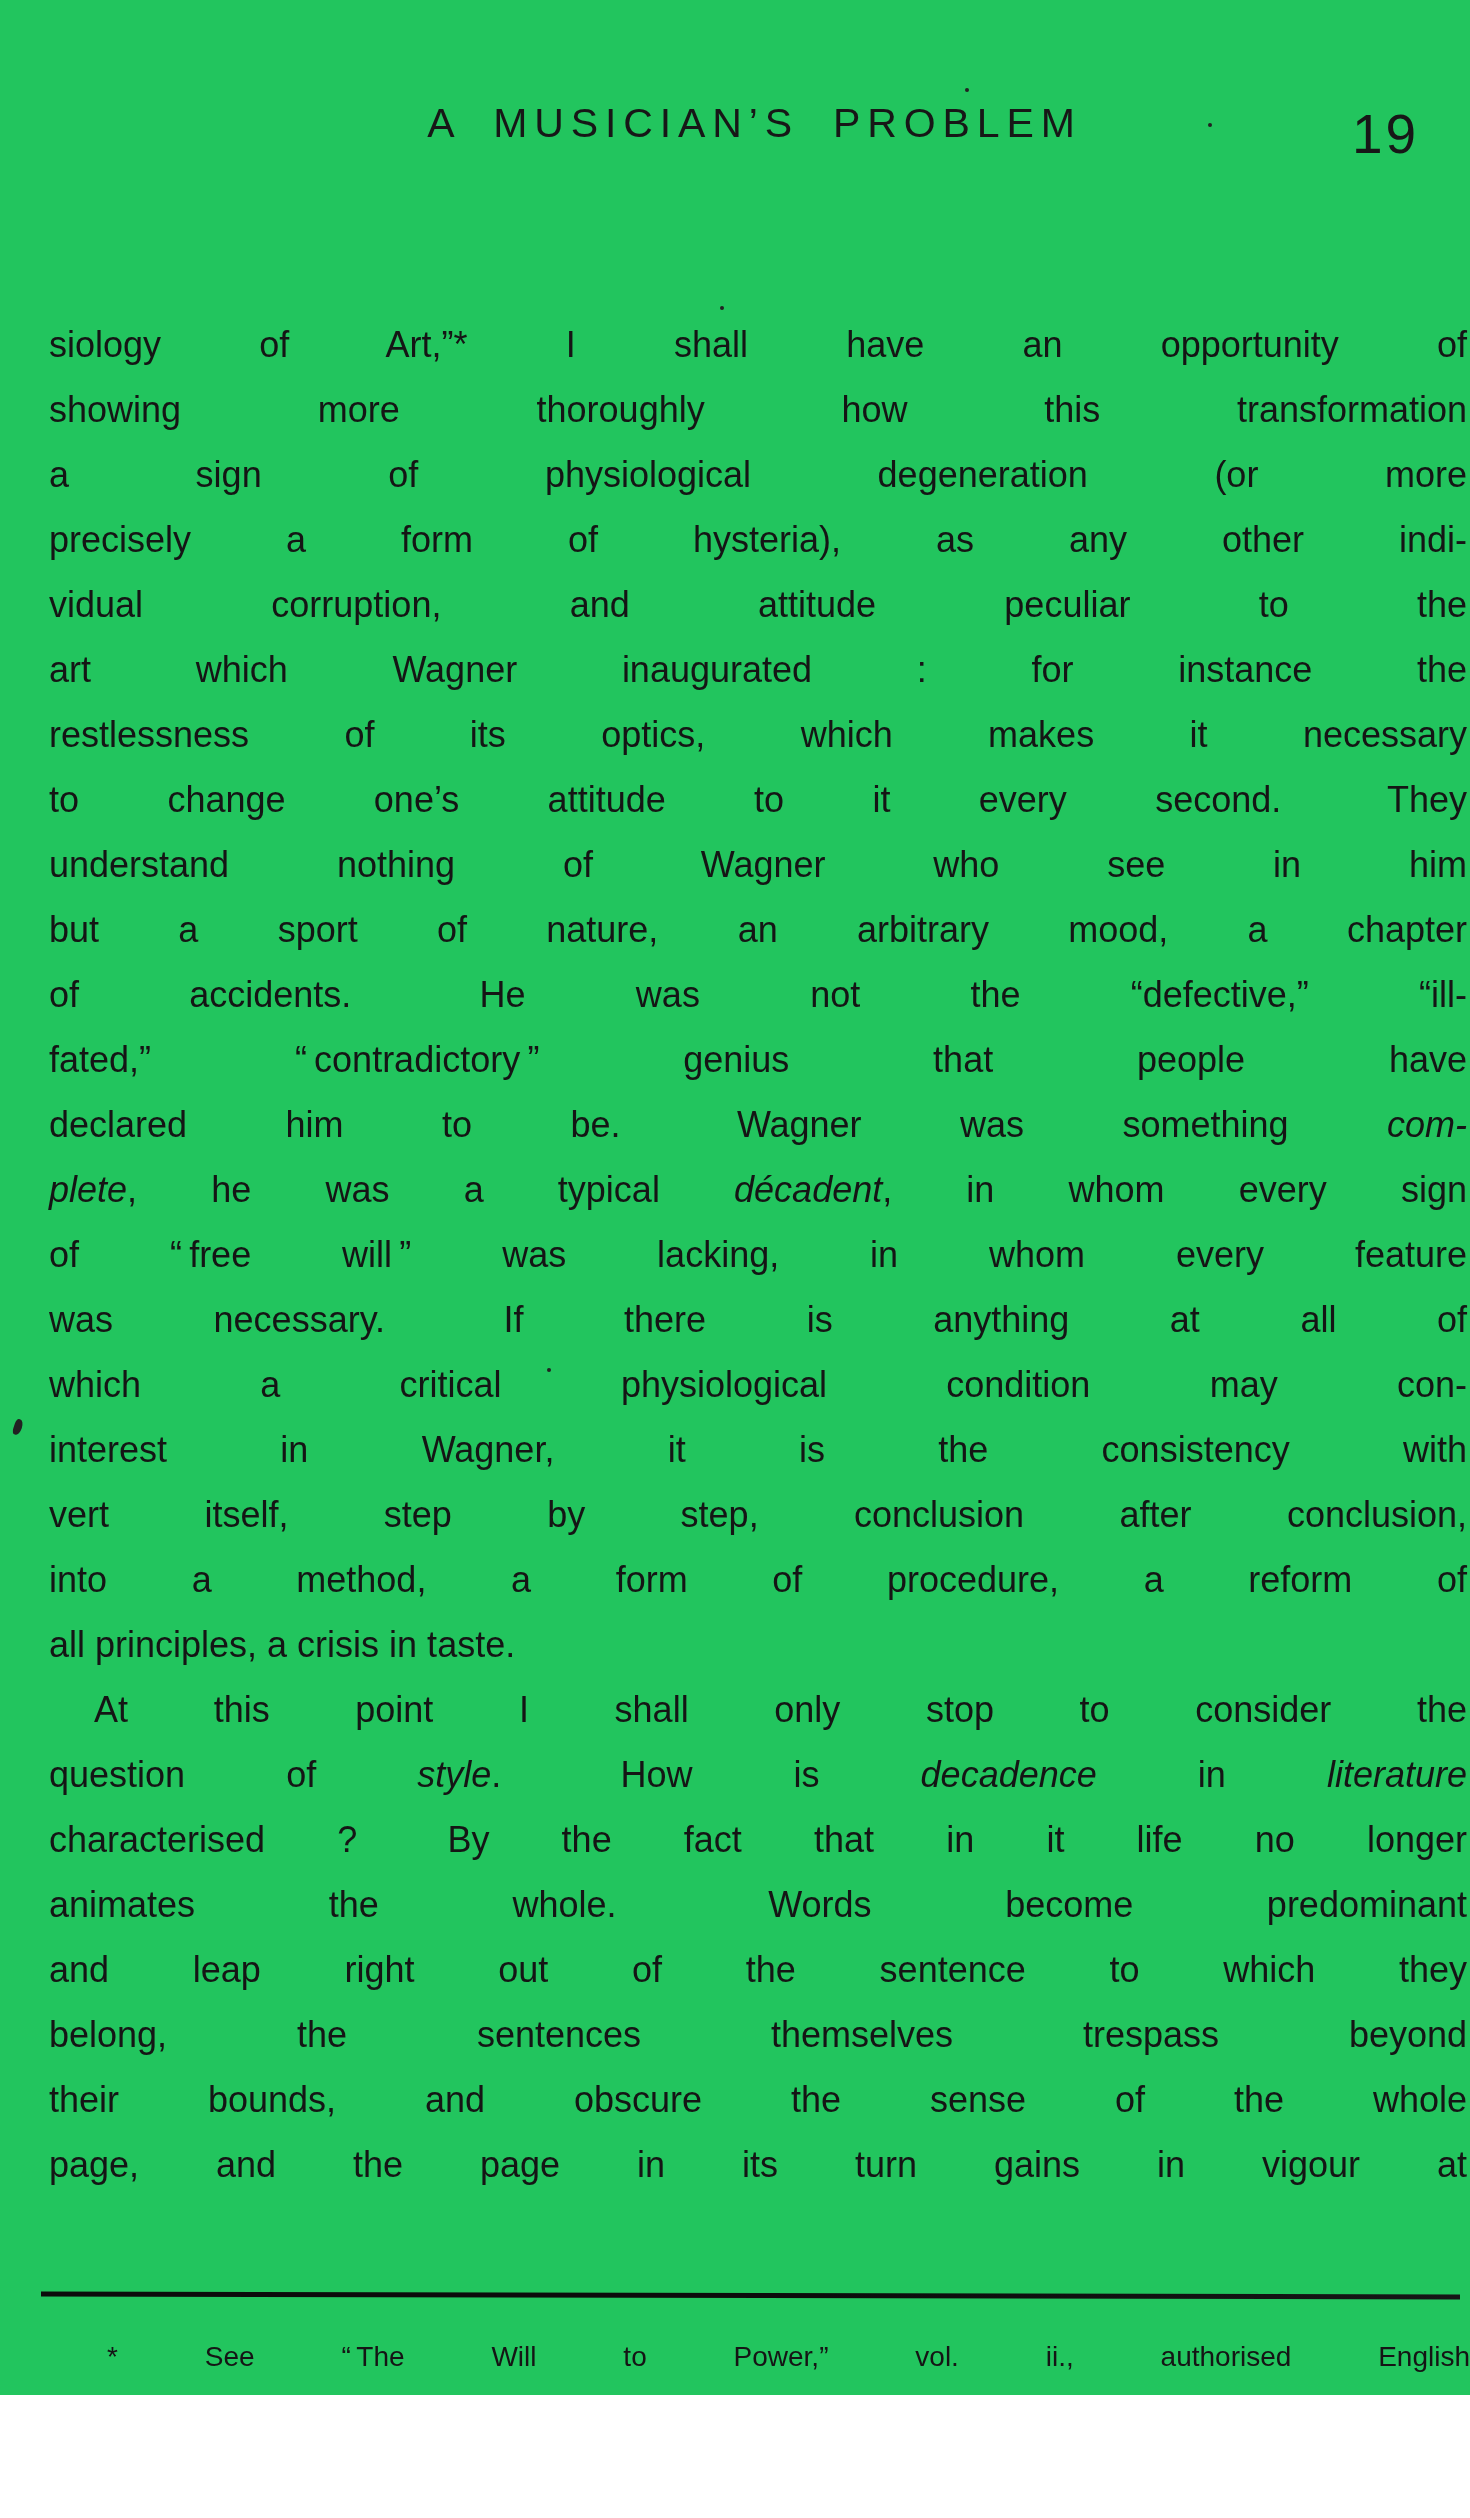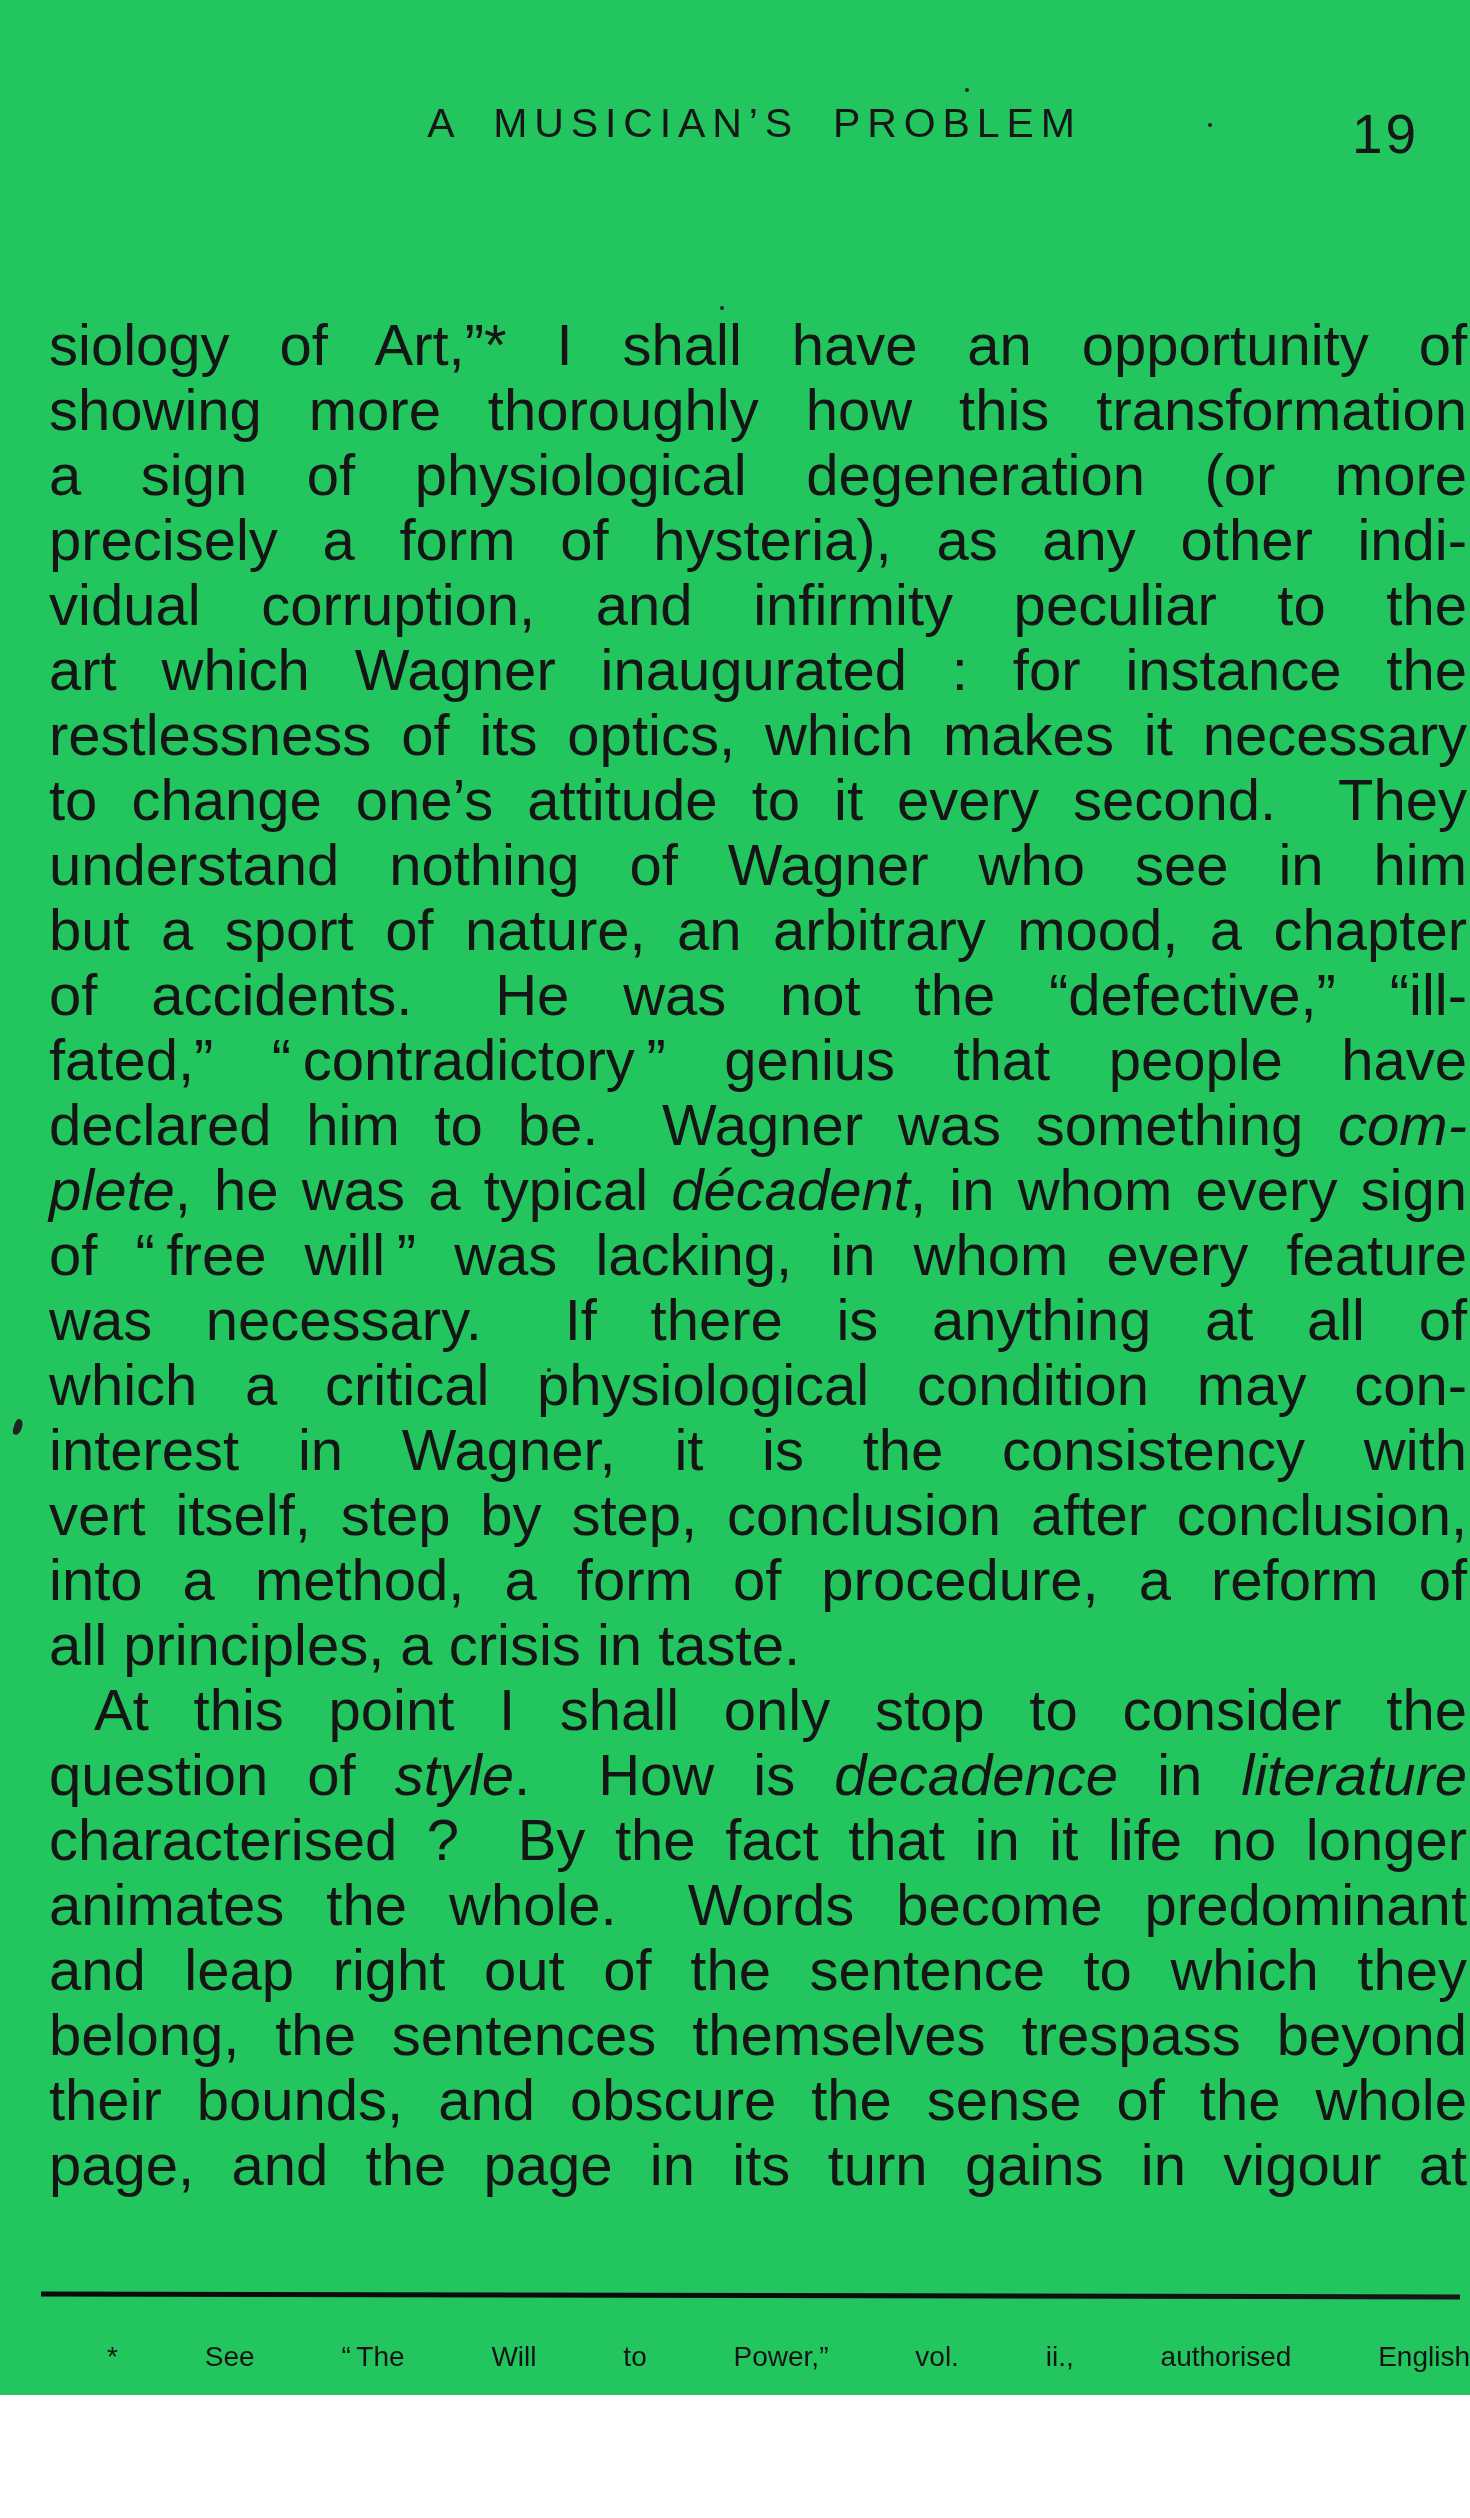--- a/index.html
+++ b/index.html
@@ -27,21 +27,21 @@
   .page-number {
     position: absolute;
     top: 2px; right: 41px;
     font-size: 55px;
     letter-spacing: 2.9px;
     color: #171717;
   }
   .body-text {
     position: absolute;
     top: 312px; left: 49px; width: 1418px;
-    font-size: 58px;
+    font-size: 36px;
   }
   .line {
     height: 65px;
     line-height: 65px;
     text-align: justify;
     text-align-last: justify;
     white-space: normal;
   }
   .line.no-justify { text-align-last: left; }
   .line.indent { text-indent: 45px; }
@@ -74,21 +74,21 @@
   <div class="running-header">
     <span class="header-title">A MUSICIAN’S PROBLEM</span>
     <span class="page-number">19</span>
   </div>
 
   <div class="body-text" id="body-text">
       <div class="line"><span>siology of Art,”* I shall have an opportunity of</span></div>
       <div class="line"><span>showing more thoroughly how this transformation</span></div>
       <div class="line"><span>a sign of physiological degeneration (or more</span></div>
       <div class="line"><span>precisely a form of hysteria), as any other indi-</span></div>
-      <div class="line"><span>vidual corruption, and infirmity peculiar to the</span></div>
+      <div class="line"><span>vidual corruption, and attitude peculiar to the</span></div>
       <div class="line"><span>art which Wagner inaugurated : for instance the</span></div>
       <div class="line"><span>restlessness of its optics, which makes it necessary</span></div>
       <div class="line"><span>to change one’s attitude to it every second.  They</span></div>
       <div class="line"><span>understand nothing of Wagner who see in him</span></div>
       <div class="line"><span>but a sport of nature, an arbitrary mood, a chapter</span></div>
       <div class="line"><span>of accidents.  He was not the “defective,” “ill-</span></div>
       <div class="line"><span>fated,” “ contradictory ” genius that people have</span></div>
       <div class="line"><span>declared him to be.  Wagner was something </span><span class="it">com-</span></div>
       <div class="line"><span class="it">plete</span><span>, he was a typical </span><span class="it">décadent</span><span>, in whom every sign</span></div>
       <div class="line"><span>of “ free will ” was lacking, in whom every feature</span></div>

